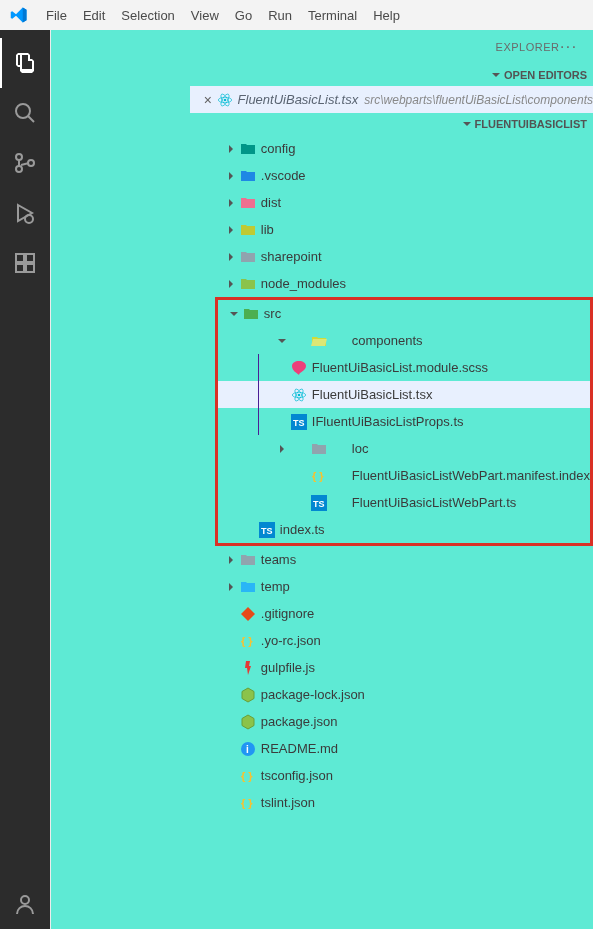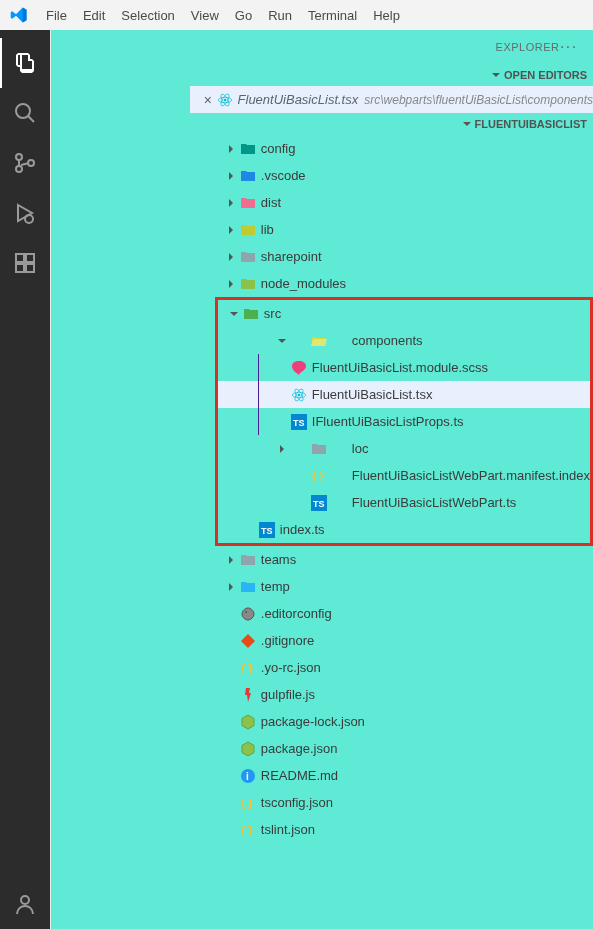--- a/index.html
+++ b/index.html
@@ -449,30 +449,20 @@
               <path fill="#29b6f6" d="M1 3h5l1 1h8v9H1z"></path>
             </svg>
           </span>
           <span>temp</span>
         </div>
 
       <div class="row indent-0">
           <span style="width:16px;"></span>
           <span class="icon">
             <svg viewBox="0 0 16 16">
-              <path fill="#888" d="M2 8c0-3 3-6 6-6s6 3 6 6-3 6-6 6c-3 0-6-3-6-6z" stroke="#555" stroke-width="1"></path>
-              <circle cx="6" cy="6" r="1" fill="#555"></circle>
-            </svg>
-          </span>
-          <span>.editorconfig</span>
-        </div>
-      <div class="row indent-0">
-          <span style="width:16px;"></span>
-          <span class="icon">
-            <svg viewBox="0 0 16 16">
               <path fill="#e64a19" d="M8 1l7 7-7 7-7-7z"></path>
             </svg>
           </span>
           <span>.gitignore</span>
         </div>
       <div class="row indent-0">
           <span style="width:16px;"></span>
           <span class="icon">
             <svg viewBox="0 0 16 16">
               <text x="1" y="12" font-size="11" fill="#fbc02d" font-weight="bold">{ }</text>

